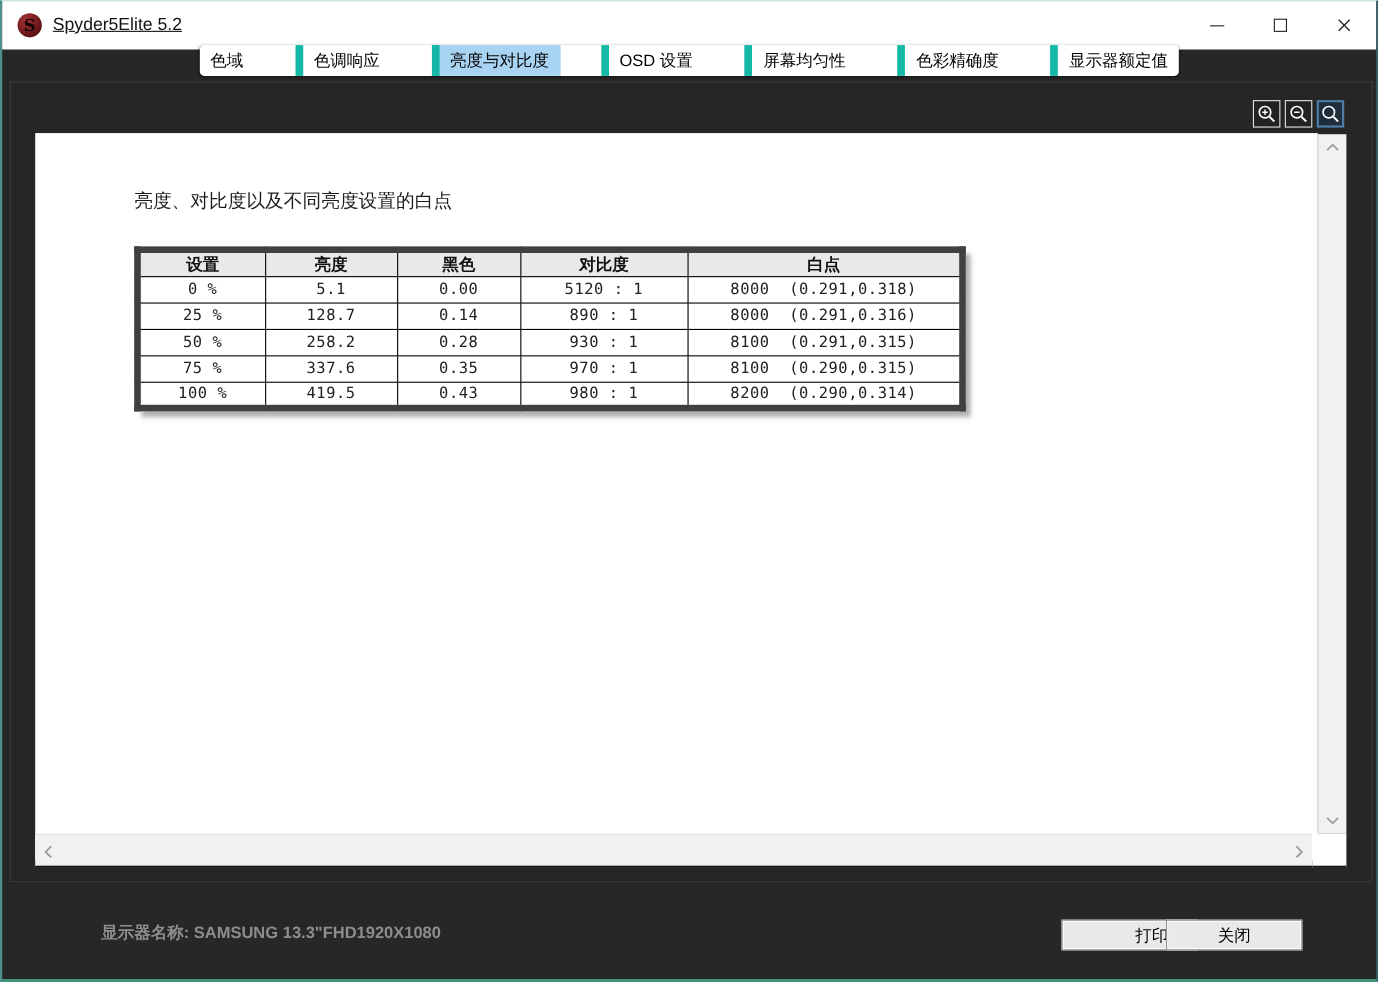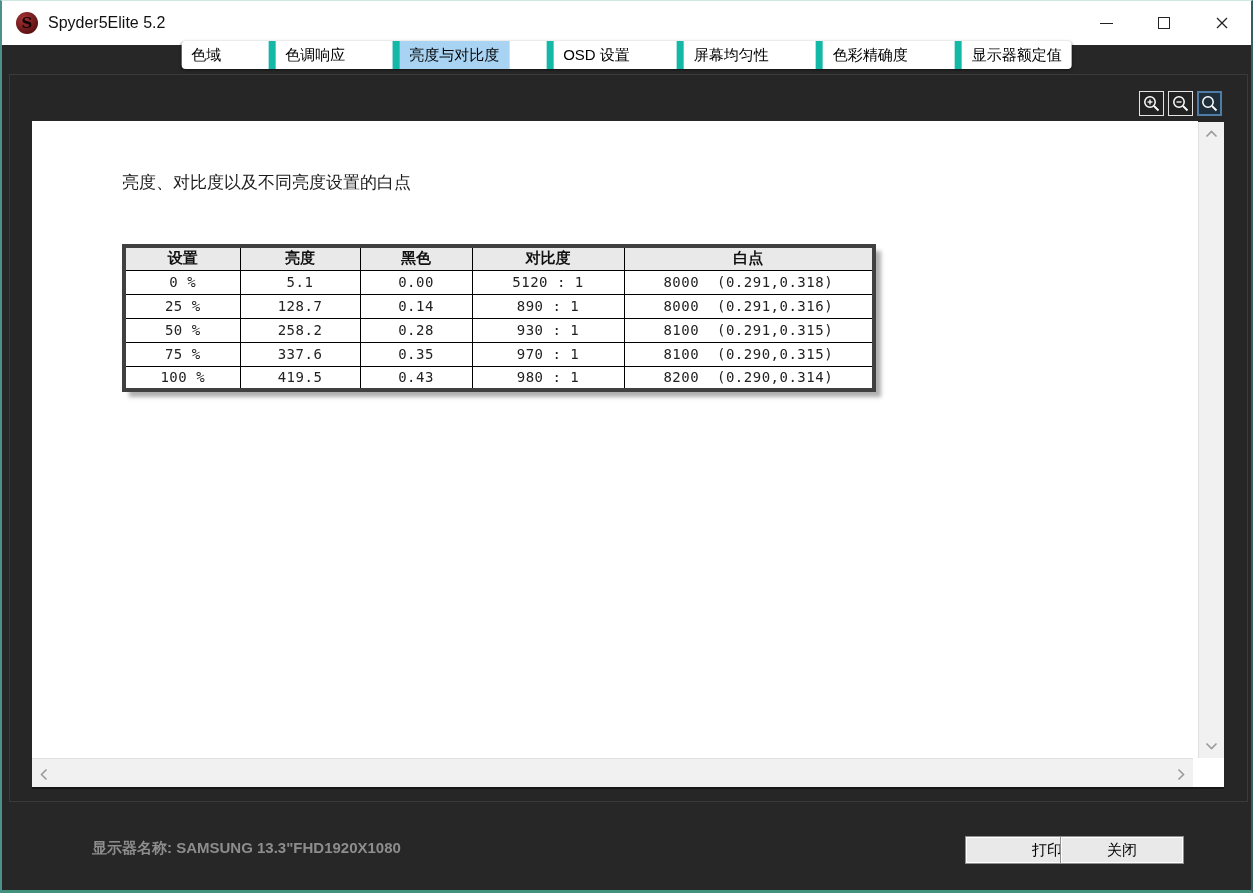--- a/index.html
+++ b/index.html
@@ -10,21 +10,21 @@
     border-top:1px solid #cde9e1; border-left:2px solid #4d8f89;
     border-right:2px solid #335f66; border-bottom:3px solid #41917c; }
 
   
   .titlebar { position:absolute; top:0; left:0; width:100%; height:44px; background:#ffffff;
     display:flex; align-items:center; }
   .app-icon { width:22px; height:22px; border-radius:50%; margin-left:14px;
     background:radial-gradient(circle at 35% 30%, #a33436, #5c0f12 75%);
     display:flex; align-items:center; justify-content:center;
     color:#120404; font-weight:bold; font-size:15px; font-family:"DejaVu Serif", serif; }
-  .win-title { margin-left:10px; font-size:16px; color:#111; }
+  .win-title { margin-left:10px; font-size:16px; color:#111;text-decoration:underline; }
   .win-controls { margin-left:auto; display:flex; height:100%; }
   .win-btn { width:58px; height:100%; display:flex; align-items:center; justify-content:center; cursor:default; }
   .ic-min { width:13px; height:0; border-top:1px solid #222; display:block; }
   .ic-max { width:12px; height:12px; border:1px solid #222; display:block; }
 
   
   .tabbar { position:absolute; top:40px; left:50%; transform:translateX(-50%);
     display:flex; background:#ffffff; border-radius:4px; height:28px; align-items:stretch;
     box-shadow:0 1px 3px rgba(0,0,0,0.55); overflow:hidden; z-index:5;gap:37px; }
   .tab { display:flex; align-items:center; padding:0 10px; font-size:15px; color:#000;
@@ -41,21 +41,21 @@
     display:flex; align-items:center; justify-content:center; cursor:default; }
   .zoom-btn.selected { border:2px solid #4e7da7; background:#1e2e3b; }
 
   
   .page { position:absolute; left:30px; top:120px; width:1166px; height:661px; background:#ffffff; }
   .report-title { position:absolute; left:90px; top:50px; font-size:17px; color:#1c1c1c; }
 
   .report-table { position:absolute; left:90px; top:103px; border-collapse:collapse;
     box-shadow:6px 6px 4px -1px rgba(110,110,110,0.55); background:#fff; }
   .report-table th, .report-table td { border:1px solid #000; text-align:center; height:24px; white-space:pre; }
-  .report-table { border:4px solid #404040;margin-top:20px; }
+  .report-table { border:6px solid #404040; }
   .report-table th { background:#e9e9e9; font-size:15px; font-weight:600; color:#111; }
   .report-table td { font-family:"DejaVu Sans Mono","Liberation Mono",monospace; font-size:14px;
     color:#222; letter-spacing:0.5px; }
   .c0{width:116px}.c1{width:120px}.c2{width:112px}.c3{width:152px}.c4{width:250px}
 
   
   .vscroll { position:absolute; left:1196px; top:121px; width:26px; height:636px; background:#f1f1f1;
     border-left:1px solid #e0e0e0; }
   .hscroll { position:absolute; left:30px; top:757px; width:1161px; height:31px; background:#f1f1f1;
     border-top:1px solid #e0e0e0; border-bottom:2px solid #161616; }

